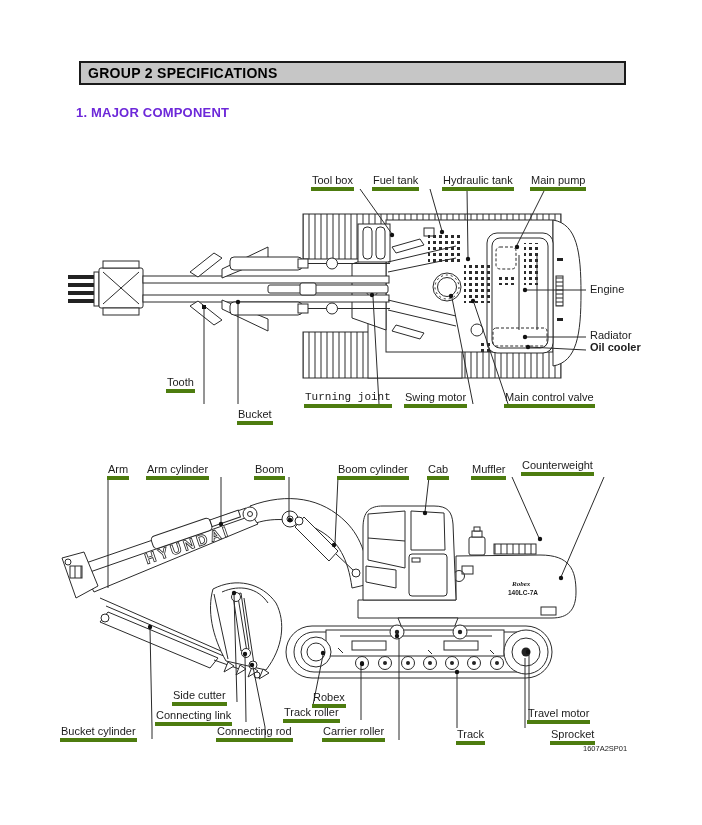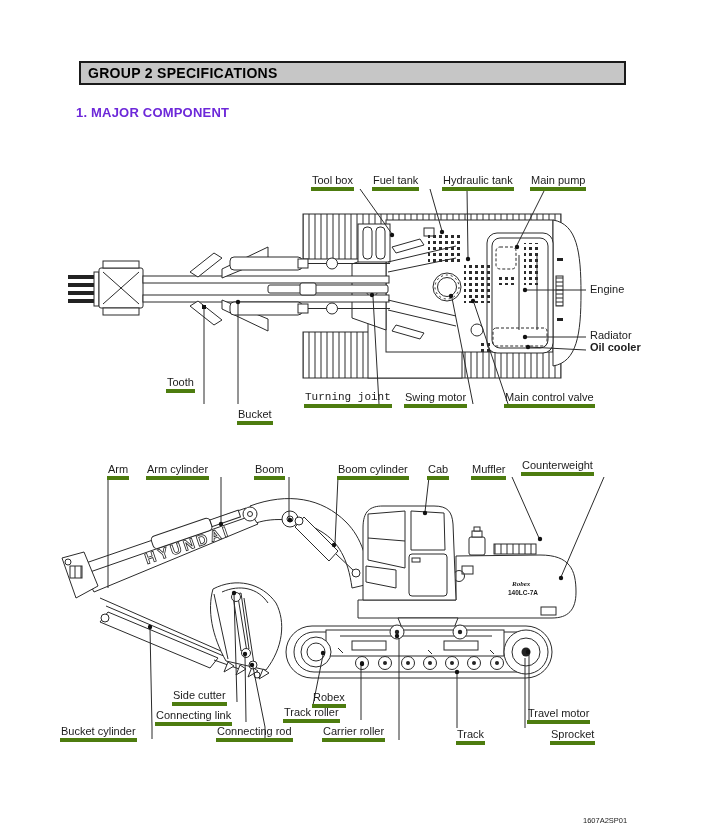--- a/index.html
+++ b/index.html
@@ -1,21 +1,21 @@
 <!DOCTYPE html>
 <html><head>
 <meta charset="utf-8">
 <style>
   html,body{margin:0;padding:0;background:#fff;}
   body{width:702px;height:825px;position:relative;font-family:"Liberation Sans",sans-serif;overflow:hidden;}
   .page{position:absolute;inset:0;background:#fff;}
   .hdr{position:absolute;left:79px;top:61px;width:536px;height:20px;background:#c6c6c6;border:2px solid #1a1a1a;
        font-weight:bold;font-size:14px;line-height:20px;padding-left:7px;letter-spacing:.3px;color:#000;}
   .sect{position:absolute;left:76px;top:105px;font-weight:bold;font-size:13px;color:#6d28d9;letter-spacing:.2px;}
-  .code{position:absolute;left:583px;top:816px;font-size:7.5px;color:#222;}
+  .code{position:absolute;left:583px;top:744px;font-size:7.5px;color:#222;}
   .lbl{position:absolute;font-size:11px;line-height:12px;color:#1c1c1c;border-bottom:4px solid #4d7c0f;
        padding:0 1px 1px;white-space:nowrap;}
   .lbl.nou{border-bottom:none;}
   svg{position:absolute;}
   .ln{stroke:#2b2b2b;stroke-width:1;fill:none;}
   .wh{fill:#fff;stroke:#2b2b2b;stroke-width:1;}
   .dt{fill:#111;stroke:none;}
   .dk{fill:#222;stroke:none;}
   .dsh{stroke:#2b2b2b;stroke-width:1;fill:none;stroke-dasharray:3,2;}
 </style>

